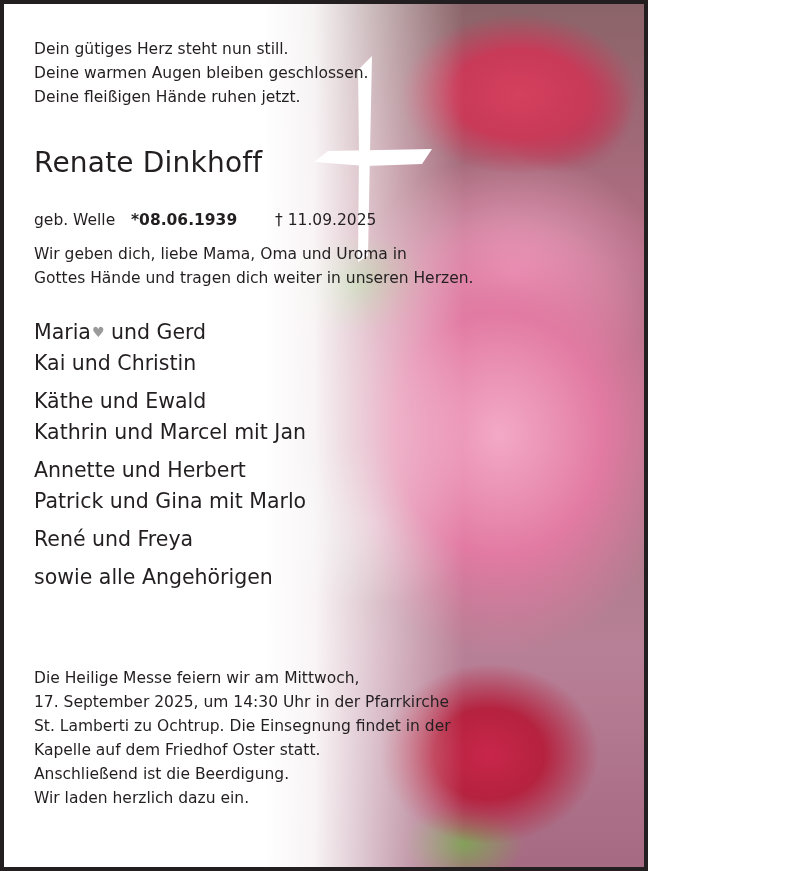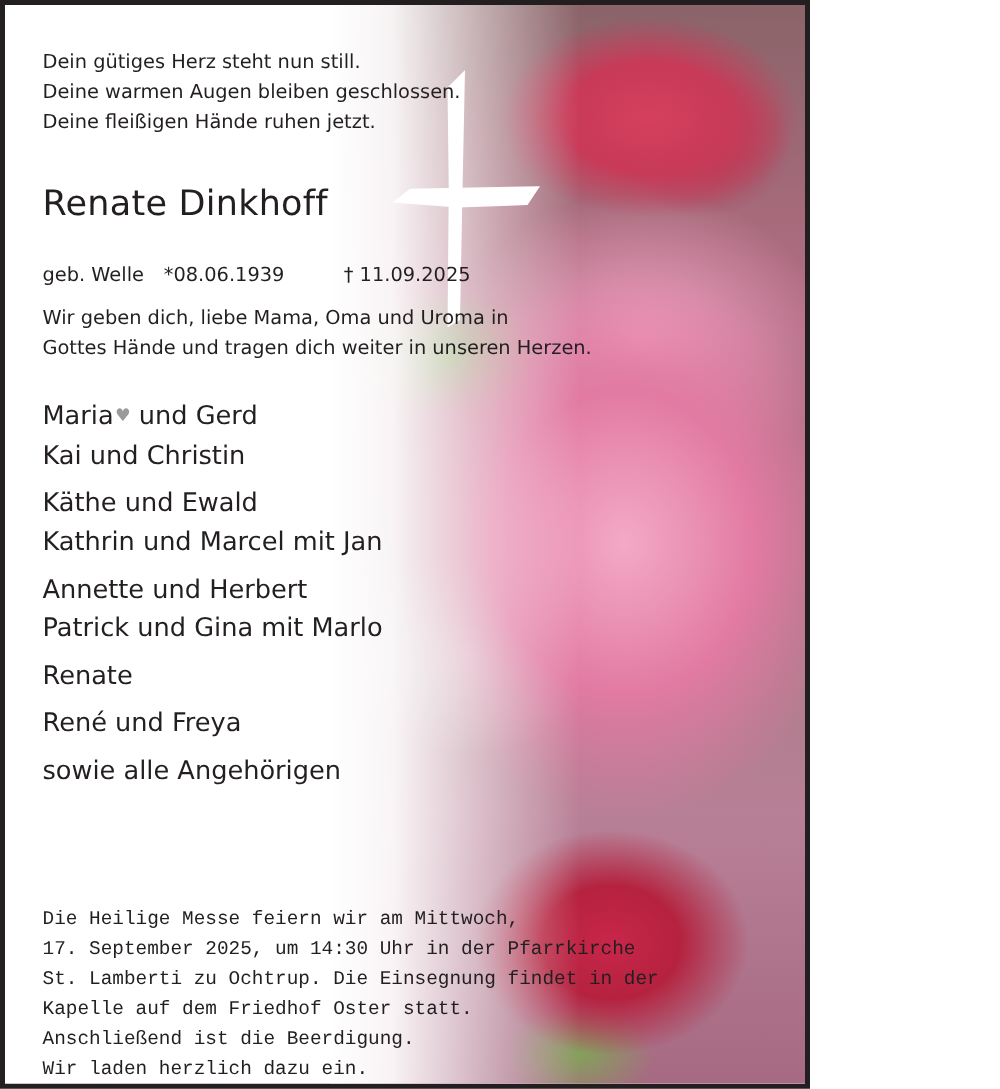--- a/index.html
+++ b/index.html
@@ -56,39 +56,38 @@
       letter-spacing: 0.2px;
       white-space: nowrap;
     }
     .dates {
       position: absolute; top: 204px; left: 0;
       font-size: 15.5px; line-height: 24px;
       white-space: nowrap;
     }
     .dates span { display: inline-block; }
     .dates .maiden { width: 97px; }
-    .dates .birth { width: 144px; }
+    .dates .birth { width: 144px; font-weight: bold; }
     .farewell {
       position: absolute; top: 238px; left: 0;
       font-size: 15.5px; line-height: 24px;
       white-space: nowrap;
     }
     .family {
       position: absolute; top: 313px; left: 0;
       font-size: 20.5px;
       white-space: nowrap;
     }
     .fam-group { margin-bottom: 7px; }
     .fam-line { line-height: 31px; display: block; }
     .heart { color: #9a9a9a; font-size: 14px; vertical-align: 2px; margin-left: 1px; }
     .service {
-      position: absolute; top: 719px; left: 0;
+      position: absolute; top: 662px; left: 0;
       font-size: 15.5px; line-height: 24px;
       white-space: nowrap;
-      font-family: Liberation Mono, monospace;
     }
     .service span { display: block; }
   </style>
 </head>
 <body>
 
 <div class="notice">
 
   <div class="photo">
     <div class="photo-fade"></div>
@@ -126,23 +125,20 @@
       </div>
       <div class="fam-group">
         <span class="fam-line">Käthe und Ewald</span>
         <span class="fam-line">Kathrin und Marcel mit Jan</span>
       </div>
       <div class="fam-group">
         <span class="fam-line">Annette und Herbert</span>
         <span class="fam-line">Patrick und Gina mit Marlo</span>
       </div>
       <div class="fam-group">
-        <span class="fam-line">Renate</span>
-      </div>
-      <div class="fam-group">
         <span class="fam-line">René und Freya</span>
       </div>
       <div class="fam-group">
         <span class="fam-line">sowie alle Angehörigen</span>
       </div>
     </div>
 
     <div class="service">
       <span>Die Heilige Messe feiern wir am Mittwoch,</span>
       <span>17. September 2025, um 14:30 Uhr in der Pfarrkirche</span>

